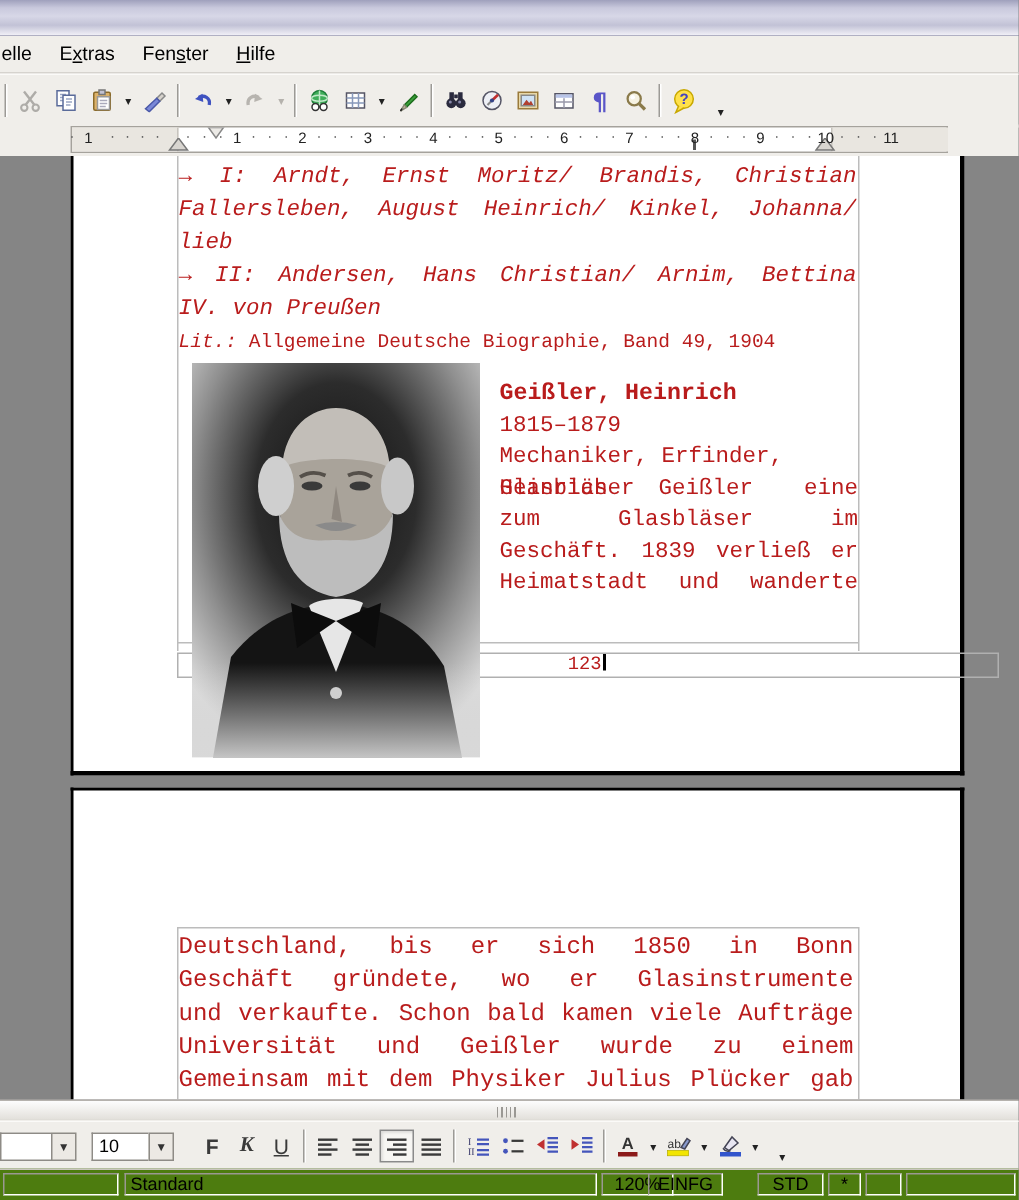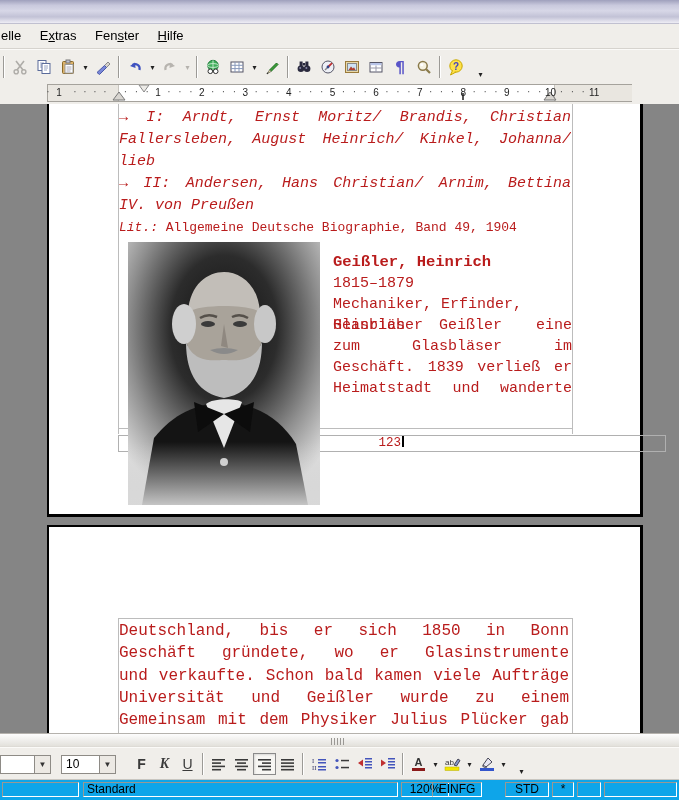--- a/index.html
+++ b/index.html
@@ -86,21 +86,21 @@
   .combo-btn{width:17px;height:19px;background:#ece9e4;border:1px solid #8e8b86;box-sizing:border-box;
     display:flex;align-items:center;justify-content:center;font-size:8px;color:#333;}
   .fbtn{width:23px;height:22px;display:flex;align-items:center;justify-content:center;flex:0 0 auto;
     font-size:14px;color:#3a3a3a;border:1px solid transparent;box-sizing:border-box;}
   .fbtn.pressed{border:1px solid #8a8a8a;background:#f7f6f3;box-shadow:inset 1px 1px 2px rgba(0,0,0,.12);}
   .fbtn .bld{font-weight:bold;font-family:"Liberation Sans",sans-serif;}
   .fbtn .itl{font-style:italic;font-family:"Liberation Serif",serif;font-weight:bold;}
   .fbtn .und{text-decoration:underline;}
 
   
-  .statusbar{position:absolute;left:0;top:779px;width:679px;height:21px;background:#0ea5e9;border-top:1px solid #c9c6c0;}
+  .statusbar{position:absolute;left:0;top:779px;width:679px;height:21px;background:#4d7c0f;border-top:1px solid #c9c6c0;}
   .scell{position:absolute;top:2px;height:15px;border:1px solid;border-color:#9a9892 #ffffff #ffffff #9a9892;
     box-sizing:border-box;font-size:12px;color:#000;line-height:13px;padding:0 3px;overflow:hidden;}
   .scenter{text-align:center;}
 </style>
 </head>
 <body>
 
 <div class="win">
 
   <div class="titlebar"></div>

